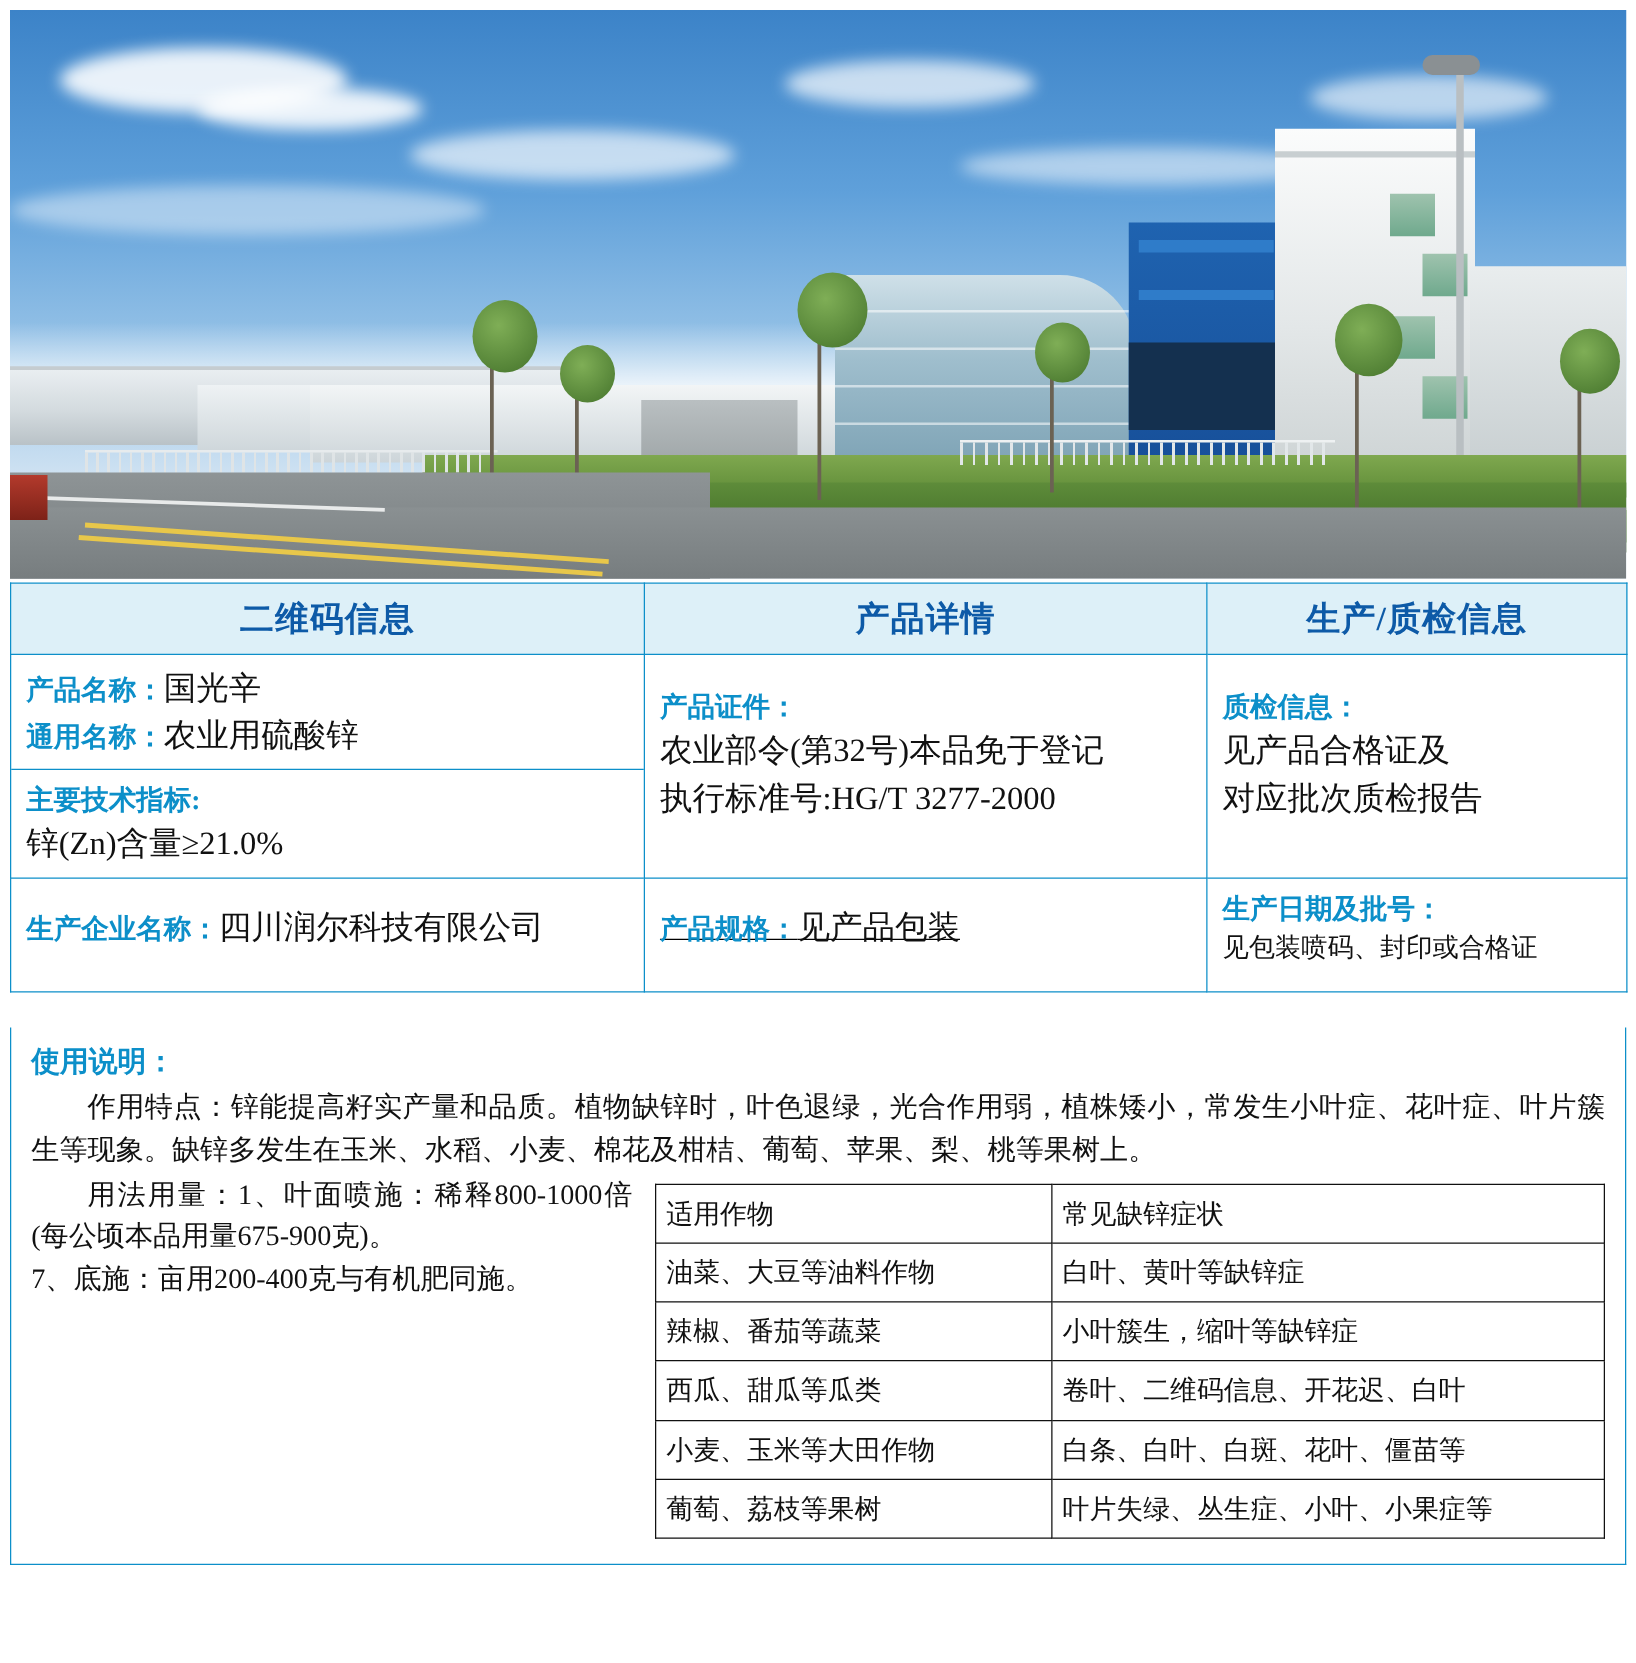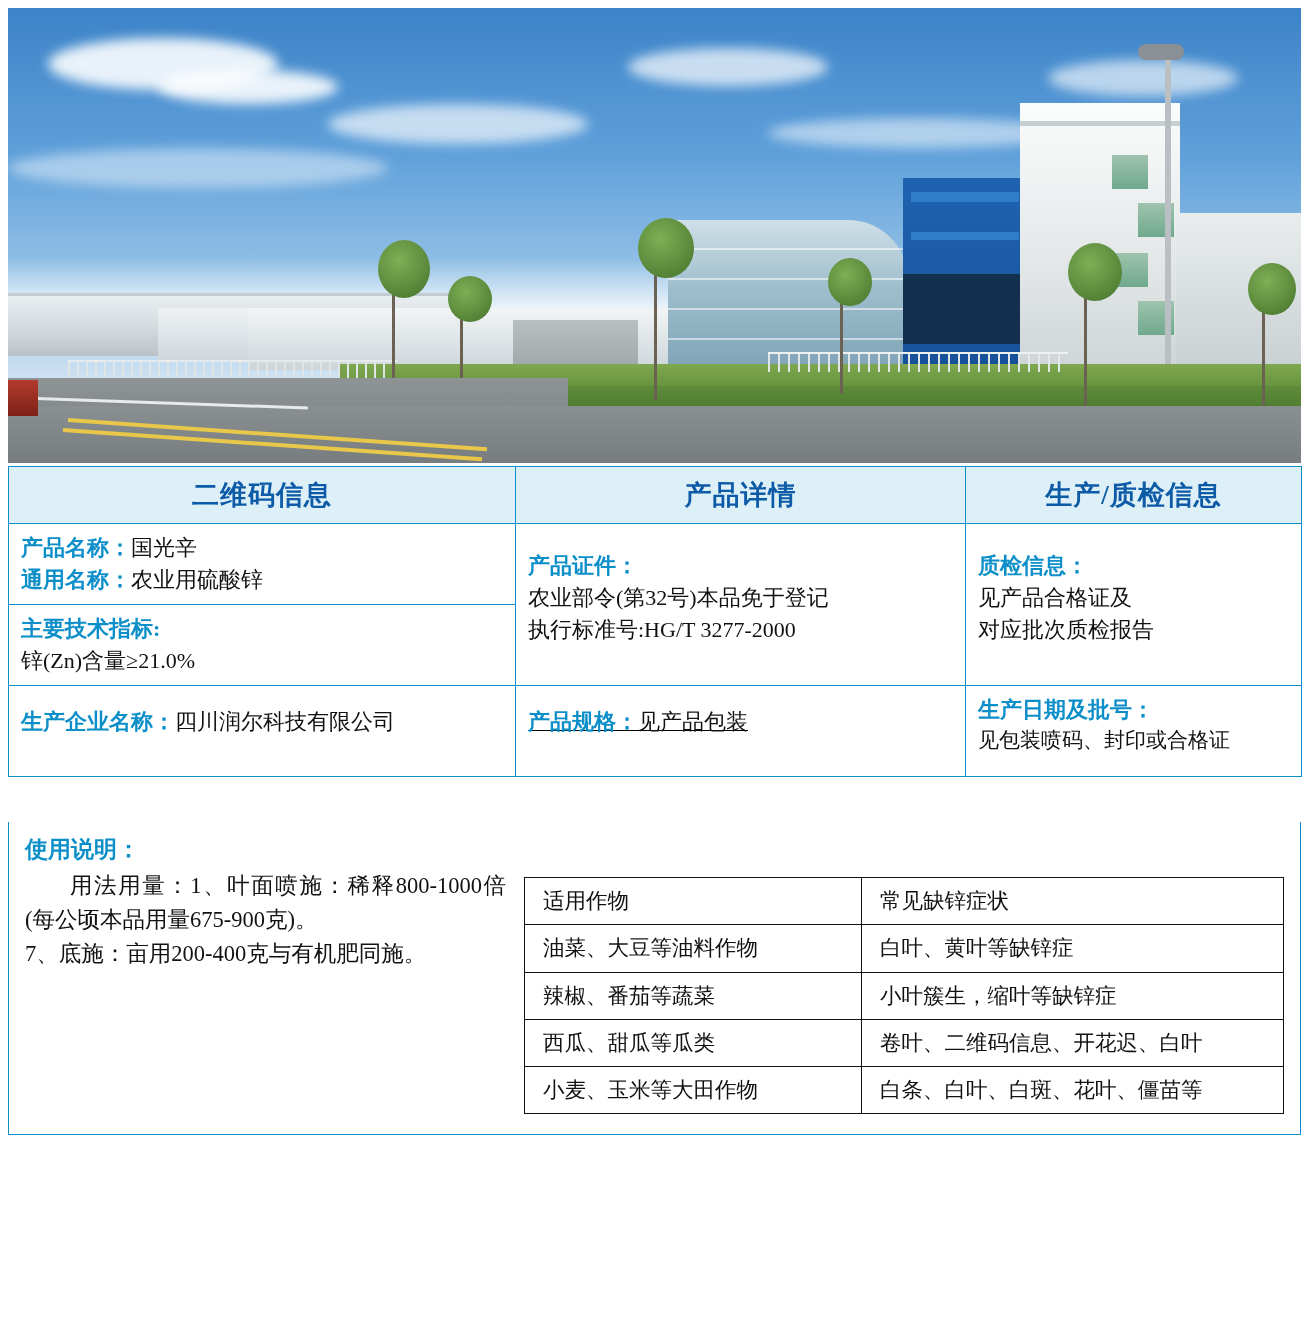--- a/index.html
+++ b/index.html
@@ -124,21 +124,21 @@
     letter-spacing: 1px;
     padding: 10px 0 !important;
   }
   .lbl {
     color: #0c8fc9;
     font-weight: bold;
     font-size: 22px;
   }
   .val {
     color: #111111;
-    font-size: 22px;
+    font-size: 26px;
   }
   .cellline { line-height: 1.45; }
   .nb { border-bottom: none !important; }
 
   
   .usage {
     position: absolute;
     left: 8px;
     top: 822px;
     width: 1293px;
@@ -163,21 +163,21 @@
   .intro-p { margin: 0 0 2px 0; }
   .cropstable {
     float: right;
     width: 760px;
     margin: 8px 0 4px 18px;
     border-collapse: collapse;
     font-size: 21.5px;
   }
   .cropstable td, .cropstable th {
     border: 1.5px solid #111;
-    padding: 7px 18px;
+    padding: 7px 8px;
     text-align: left;
     font-weight: normal;
     color: #111;
   }
   .cropstable td:first-child, .cropstable th:first-child { width: 300px; }
   .left-col-p { margin: 0; }
 </style>
 </head>
 <body>
 
@@ -328,20 +328,21 @@
           </div>
         </td>
       </tr>
     </tbody>
       </table>
   </div>
 
   <div class="usage">
     <div class="usage-title">使用说明：</div>
     <div class="usage-body">
+      <p class="intro-p indent">作用特点：锌能提高籽实产量和品质。植物缺锌时，叶色退绿，光合作用弱，植株矮小，常发生小叶症、花叶症、叶片簇生等现象。缺锌多发生在玉米、水稻、小麦、棉花及柑桔、葡萄、苹果、梨、桃等果树上。</p>
 
       <table class="cropstable">
         <tbody>
             <tr>
           <th>适用作物</th>
           <th>常见缺锌症状</th>
         </tr>
         <tr>
           <td>油菜、大豆等油料作物</td>
           <td>白叶、黄叶等缺锌症</td>
@@ -351,20 +352,24 @@
           <td>小叶簇生，缩叶等缺锌症</td>
         </tr>
         <tr>
           <td>西瓜、甜瓜等瓜类</td>
           <td>卷叶、二维码信息、开花迟、白叶</td>
         </tr>
         <tr>
           <td>小麦、玉米等大田作物</td>
           <td>白条、白叶、白斑、花叶、僵苗等</td>
         </tr>
+        <tr>
+          <td>葡萄、荔枝等果树</td>
+          <td>叶片失绿、丛生症、小叶、小果症等</td>
+        </tr>
       </tbody>
         </table>
 
       <p class="left-col-p indent">用法用量：1、叶面喷施：稀释800-1000倍(每公顷本品用量675-900克)。</p>
       <p class="left-col-p">7、底施：亩用200-400克与有机肥同施。</p>
     </div>
   </div>
 
 </div>
 

